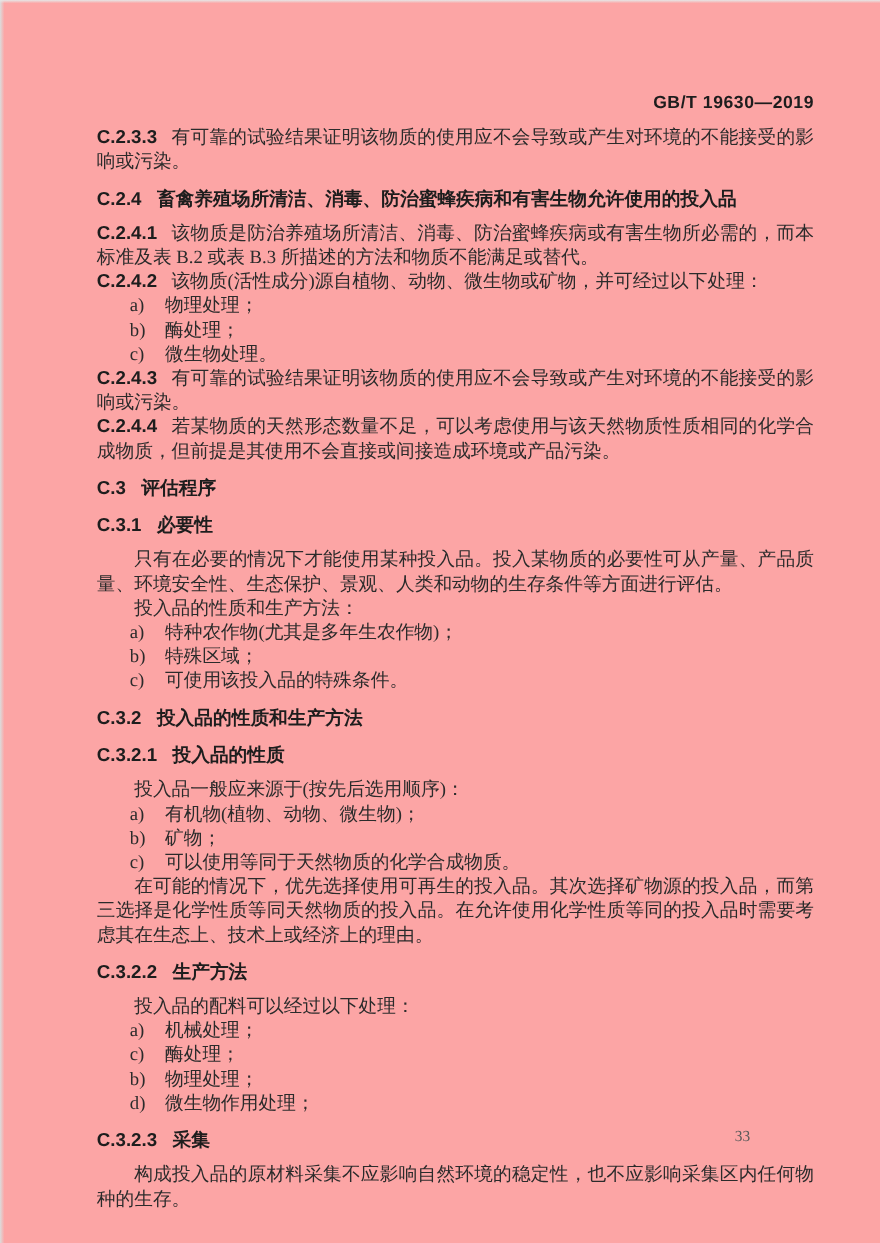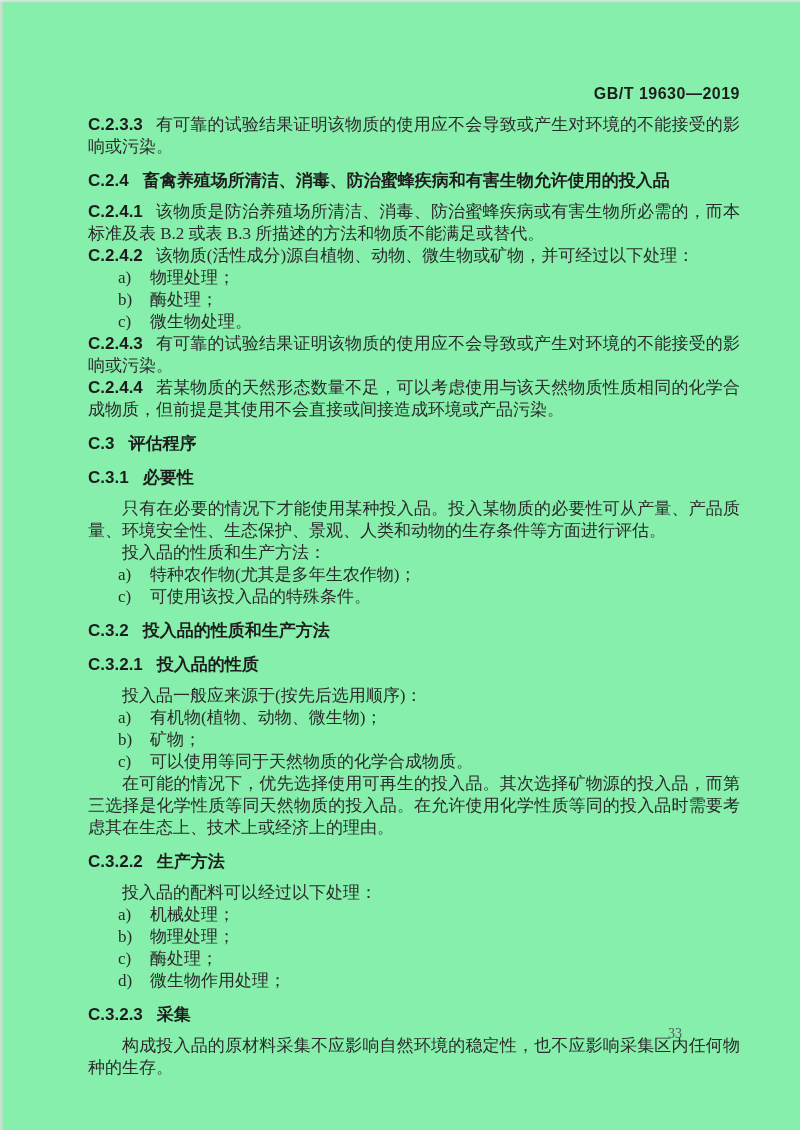--- a/index.html
+++ b/index.html
@@ -5,21 +5,21 @@
   html, body {
     margin: 0;
     padding: 0;
     background: #f2f2f2;
   }
   .page {
     position: relative;
     width: 800px;
     height: 1130px;
     margin: 0;
-    background: #86efac;
+    background: #fca5a5;
     overflow: hidden;
     font-family: "Liberation Serif", "DejaVu Serif", serif;
     color: #2b2b2b;
   }
   .scan-edge-left {
     position: absolute;
     left: 0; top: 0;
     width: 4px; height: 100%;
     background: linear-gradient(to right, #dcdcdc, rgba(250,250,250,0));
   }
@@ -98,32 +98,33 @@
       <div class="block item"><span class="label">a)</span><span>物理处理；</span></div>
       <div class="block item"><span class="label">b)</span><span>酶处理；</span></div>
       <div class="block item"><span class="label">c)</span><span>微生物处理。</span></div>
       <div class="block clause"><span class="num">C.2.4.3</span><span>有可靠的试验结果证明该物质的使用应不会导致或产生对环境的不能接受的影响或污染。</span></div>
       <div class="block clause"><span class="num">C.2.4.4</span><span>若某物质的天然形态数量不足，可以考虑使用与该天然物质性质相同的化学合成物质，但前提是其使用不会直接或间接造成环境或产品污染。</span></div>
       <div class="block heading"><span class="num">C.3</span><span>评估程序</span></div>
       <div class="block heading"><span class="num">C.3.1</span><span>必要性</span></div>
       <div class="block para">只有在必要的情况下才能使用某种投入品。投入某物质的必要性可从产量、产品质量、环境安全性、生态保护、景观、人类和动物的生存条件等方面进行评估。</div>
       <div class="block para">投入品的性质和生产方法：</div>
       <div class="block item"><span class="label">a)</span><span>特种农作物(尤其是多年生农作物)；</span></div>
+      <div class="block item"><span class="label">b)</span><span>特殊区域；</span></div>
       <div class="block item"><span class="label">c)</span><span>可使用该投入品的特殊条件。</span></div>
       <div class="block heading"><span class="num">C.3.2</span><span>投入品的性质和生产方法</span></div>
       <div class="block heading"><span class="num">C.3.2.1</span><span>投入品的性质</span></div>
       <div class="block para">投入品一般应来源于(按先后选用顺序)：</div>
       <div class="block item"><span class="label">a)</span><span>有机物(植物、动物、微生物)；</span></div>
       <div class="block item"><span class="label">b)</span><span>矿物；</span></div>
       <div class="block item"><span class="label">c)</span><span>可以使用等同于天然物质的化学合成物质。</span></div>
       <div class="block para">在可能的情况下，优先选择使用可再生的投入品。其次选择矿物源的投入品，而第三选择是化学性质等同天然物质的投入品。在允许使用化学性质等同的投入品时需要考虑其在生态上、技术上或经济上的理由。</div>
       <div class="block heading"><span class="num">C.3.2.2</span><span>生产方法</span></div>
       <div class="block para">投入品的配料可以经过以下处理：</div>
       <div class="block item"><span class="label">a)</span><span>机械处理；</span></div>
+      <div class="block item"><span class="label">c)</span><span>酶处理；</span></div>
       <div class="block item"><span class="label">b)</span><span>物理处理；</span></div>
-      <div class="block item"><span class="label">c)</span><span>酶处理；</span></div>
       <div class="block item"><span class="label">d)</span><span>微生物作用处理；</span></div>
       <div class="block heading"><span class="num">C.3.2.3</span><span>采集</span></div>
       <div class="block para">构成投入品的原材料采集不应影响自然环境的稳定性，也不应影响采集区内任何物种的生存。</div>
     </main>
 
   <div class="page-number">33</div>
 </div>
 
 </body></html>

